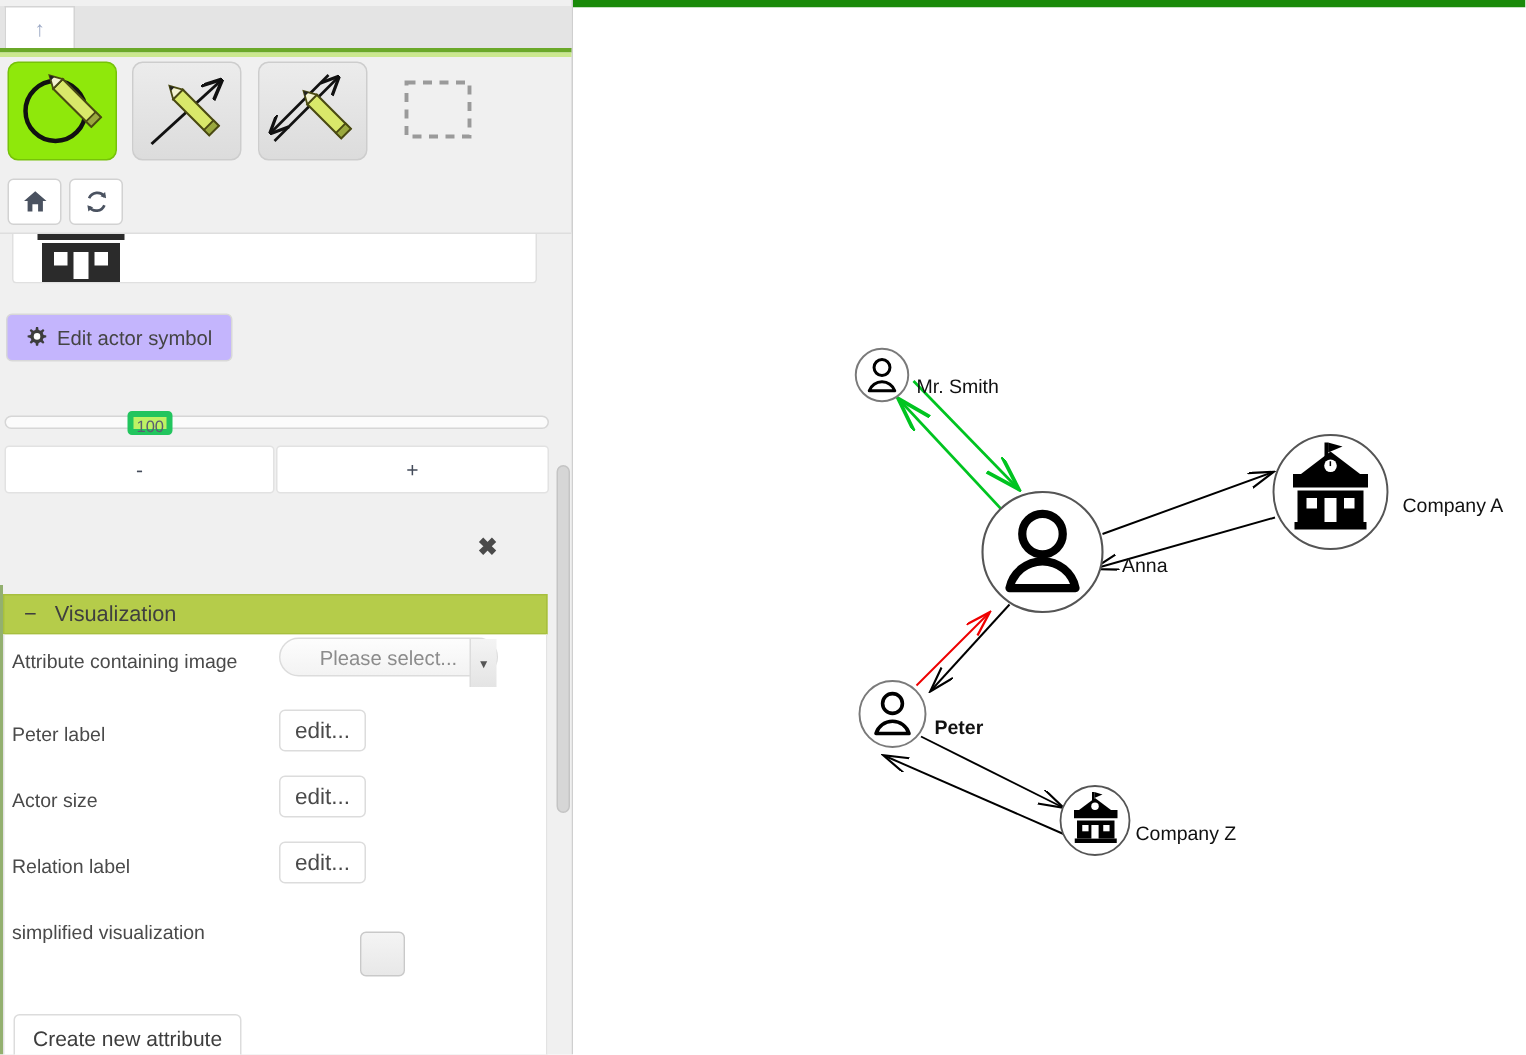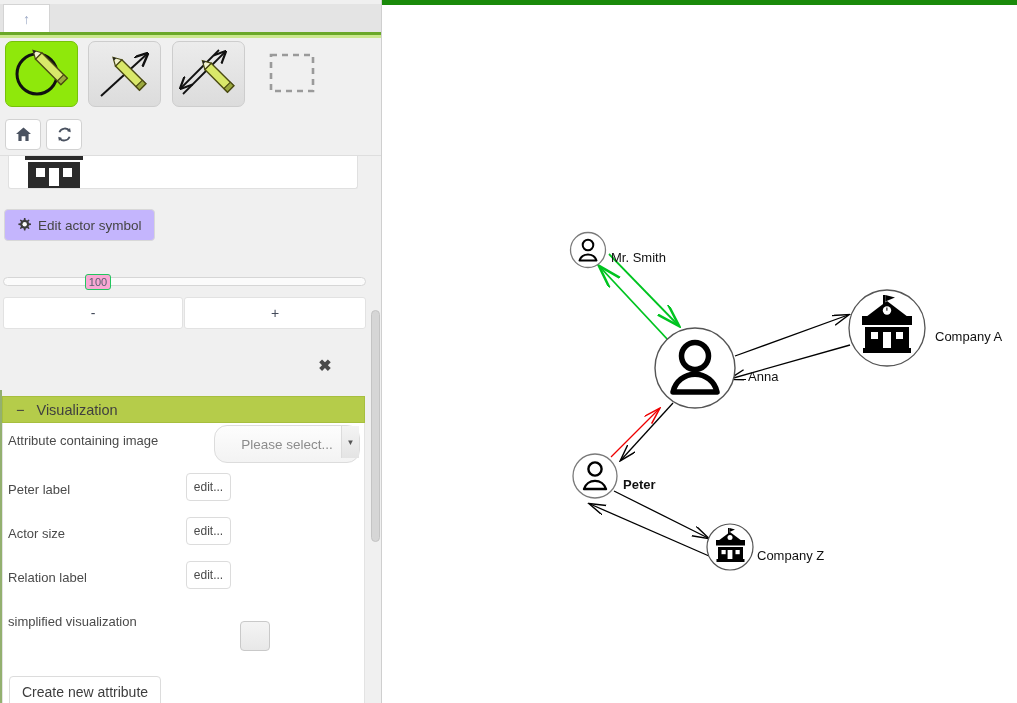--- a/index.html
+++ b/index.html
@@ -190,22 +190,22 @@
     border: 1px solid #d6d6d6;
     border-radius: 5px;
     box-sizing: border-box;
   }
   .slider-handle {
     position: absolute;
     top: 0px; left: 82px;
     min-width: 26px;
     height: 16px;
     padding: 0 2px;
-    background: #f9a8d4;
-    border: 1px solid #22c55e;
+    background: #bef264;
+    border: 4px solid #22c55e;
     border-radius: 3px;
     font-size: 11px;
     color: #5a6070;
     text-align: center;
     line-height: 15px;
     box-sizing: border-box;
   }
 
   
   .pmbtn {
@@ -280,52 +280,51 @@
   .form-label {
     position: absolute;
     left: 5px;
     font-size: 13px;
     color: #4a4a4a;
   }
   .select-box {
     position: absolute;
     left: 183px;
     width: 146px;
-    height: 38px;
+    height: 26px;
     background: linear-gradient(#fdfdfd, #f3f3f3);
     border: 1px solid #dcdcdc;
     border-radius: 13px;
     box-sizing: border-box;
     display: flex;
     align-items: center;
     justify-content: center;
     font-size: 13.5px;
     color: #8c8c8c;
-    margin-left: 28px;
   }
   .select-arrow {
     position: absolute;
     right: 0; top: 0;
     width: 17px; height: 32px;
     background: linear-gradient(#f4f4f4, #e4e4e4);
     border-left: 1px solid #dcdcdc;
     display: flex; align-items: center; justify-content: center;
     font-size: 8px; color: #555;
   }
   .edit-btn {
     position: absolute;
     left: 183px;
-    width: 45px;
+    width: 58px;
     height: 28px;
     background: #ffffff;
     border: 1px solid #dcdcdc;
     border-radius: 4px;
     box-sizing: border-box;
     display: flex; align-items: center; justify-content: center;
-    font-size: 12px;
+    font-size: 15px;
     color: #4a4a4a;
   }
   .checkbox-sq {
     position: absolute;
     left: 237px;
     width: 30px; height: 30px;
     background: linear-gradient(#f4f4f4, #e8e8e8);
     border: 1px solid #c9c9c9;
     border-radius: 4px;
     box-sizing: border-box;

